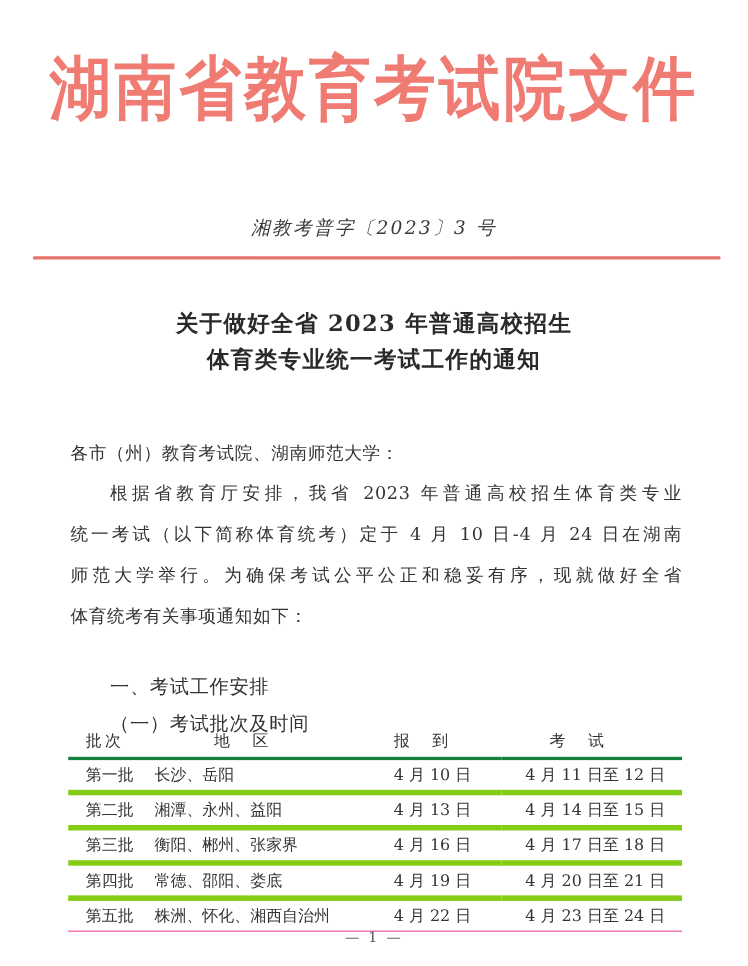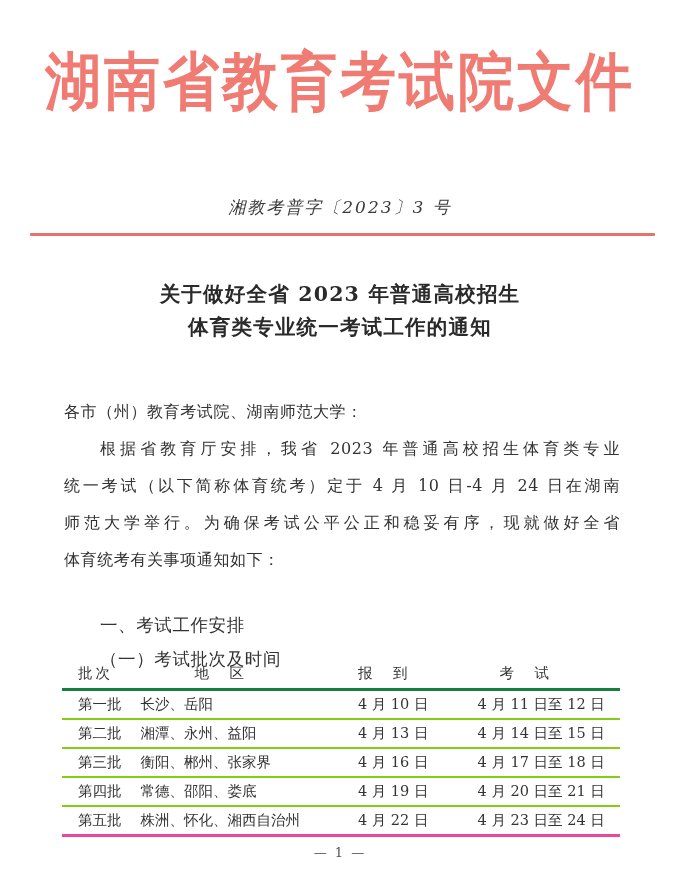--- a/index.html
+++ b/index.html
@@ -146,24 +146,24 @@
   }
   .sched-table thead th {
     height: 30px;
     border-bottom: 3px solid #15803d;
     letter-spacing: 3px;
     font-size: 14.5px;
     font-family: Liberation Serif, serif;
   }
   .sched-table tbody td {
     height: 27px;
-    border-bottom: 2px solid #84cc16;
+    border-bottom: 5px solid #84cc16;
   }
   .sched-table tbody tr:last-child td {
-    border-bottom: 3px solid #ec4899;
+    border-bottom: 1px solid #ec4899;
   }
   .col-batch { width: 92px; padding-left: 16px !important; }
   .col-region { width: 182px; }
   .col-report { width: 140px; }
   .col-exam   { width: 144px; }
 
   th.col-batch { padding-left: 16px !important; letter-spacing: 1px; }
   th.col-region { padding-left: 54px !important; }
   th.col-report { padding-left: 28px !important; }
   th.col-exam { padding-left: 44px !important; }

